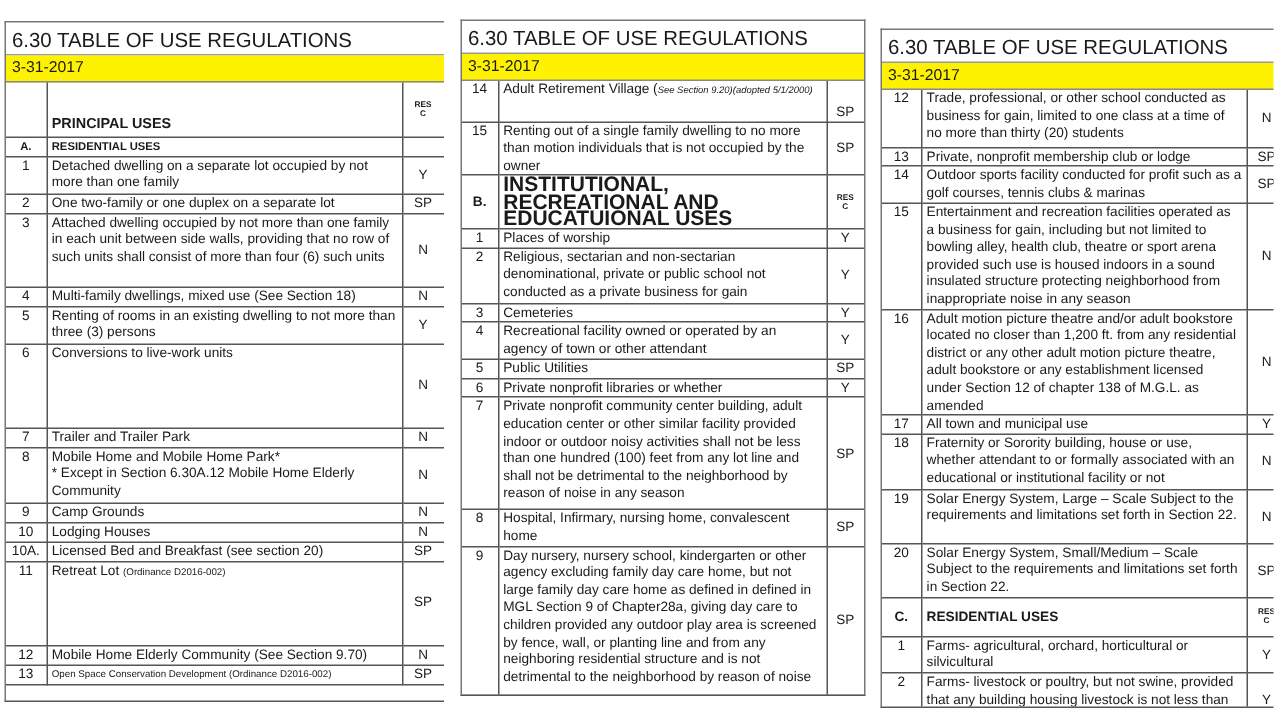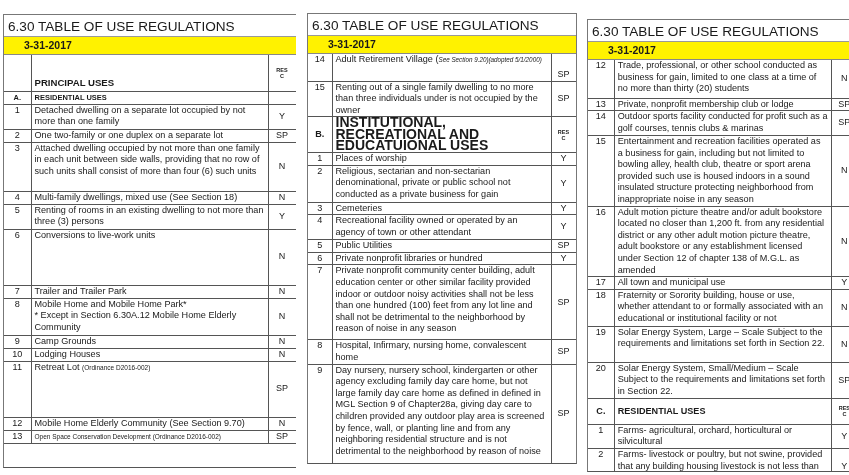--- a/index.html
+++ b/index.html
@@ -3,21 +3,21 @@
 <meta charset="utf-8">
 <style>
   html, body { margin:0; padding:0; background:#ffffff; }
   body { width:849px; height:475px; position:relative; overflow:hidden;
          font-family:"Liberation Sans", sans-serif; color:#1a1a1a; }
   .panel { position:absolute; background:#fff; border:1px solid #777; border-bottom:1px solid #555; overflow:hidden; }
   .p1 { left:3px; top:14px; width:292px; height:452px; border-right:none; }
   .p2 { left:307px; top:13px; width:268px; height:449px; }
   .p3 { left:587px; top:19px; width:270px; height:451px; border-right:none; }
   .title { font-weight:normal; font-size:13.6px; padding:4px 0 2px 4px; height:15px; line-height:15px; white-space:nowrap; border-bottom:1px solid #999;}
-  .date { background:#fff200; font-weight:bold; font-size:10.5px; padding:2px 20px; height:13px; line-height:13px; border-bottom:1px solid #888; }
+  .date { background:#fff200; font-weight:normal; font-size:10.5px; padding:2px 4px; height:13px; line-height:13px; border-bottom:1px solid #888; }
   table { border-collapse:collapse; width:100%; table-layout:fixed; }
   td { border:1px solid #555; font-size:9.1px; line-height:11.6px; padding:0 3px; vertical-align:top; }
   td.num { text-align:center; }
   td.val { text-align:center; vertical-align:middle; font-size:9px; font-weight:normal; }
   td.hdr { font-weight:bold; }
   .small { font-size:6.5px; }
   .italic-small { font-style:italic; font-size:6.3px; }
   .rc { font-size:5.5px; font-weight:bold; line-height:6px; text-align:center; vertical-align:middle;}
   tr:first-child td { border-top:none; }
   td:first-child { border-left:none; }
@@ -88,20 +88,25 @@
     <tr style="height:13px">
           <td class="num">9</td>
           <td>Camp Grounds</td>
           <td class="val">N</td>
         </tr>
     <tr style="height:13px">
           <td class="num">10</td>
           <td>Lodging Houses</td>
           <td class="val">N</td>
         </tr>
+    <tr style="height:13px">
+          <td class="num">10A.</td>
+          <td>Licensed Bed and Breakfast (see section 20)</td>
+          <td class="val">SP</td>
+        </tr>
     <tr style="height:56px">
           <td class="num">11</td>
           <td><span>Retreat Lot </span><span class="small">(Ordinance D2016-002)</span></td>
           <td class="val">SP</td>
         </tr>
     <tr style="height:13px">
           <td class="num">12</td>
           <td>Mobile Home Elderly Community (See Section 9.70)</td>
           <td class="val">N</td>
         </tr>
@@ -124,21 +129,21 @@
         <col style="width:25px">
       </colgroup>
     <tbody>
         <tr style="height:27px">
           <td class="num">14</td>
           <td><span>Adult Retirement Village (</span><span class="italic-small">See Section 9.20)(adopted 5/1/2000)</span></td>
           <td class="val" style="vertical-align:bottom">SP</td>
         </tr>
     <tr style="height:25px">
           <td class="num">15</td>
-          <td>Renting out of a single family dwelling to no more than three individuals under is not occupied by the owner</td>
+          <td>Renting out of a single family dwelling to no more than motion individuals that is not occupied by the owner</td>
           <td class="val">SP</td>
         </tr>
     <tr style="height:26px">
       <td class="num hdr" style="vertical-align:middle">B.</td>
       <td class="hdr" style="font-size:14px">INSTITUTIONAL, RECREATIONAL AND EDUCATUIONAL USES</td>
       <td class="rc">RES<br>C</td>
     </tr>
     <tr style="height:12px">
           <td class="num">1</td>
           <td>Places of worship</td>
@@ -159,21 +164,21 @@
           <td>Recreational facility owned or operated by an agency of town or other attendant</td>
           <td class="val">Y</td>
         </tr>
     <tr style="height:12px">
           <td class="num">5</td>
           <td>Public Utilities</td>
           <td class="val">SP</td>
         </tr>
     <tr style="height:12px">
           <td class="num">6</td>
-          <td>Private nonprofit libraries or hundred</td>
+          <td>Private nonprofit libraries or whether</td>
           <td class="val">Y</td>
         </tr>
     <tr style="height:75px">
           <td class="num">7</td>
           <td>Private nonprofit community center building, adult education center or other similar facility provided indoor or outdoor noisy activities shall not be less than one hundred (100) feet from any lot line and shall not be detrimental to the neighborhood by reason of noise in any season</td>
           <td class="val">SP</td>
         </tr>
     <tr style="height:12px">
           <td class="num">8</td>
           <td>Hospital, Infirmary, nursing home, convalescent home</td>

